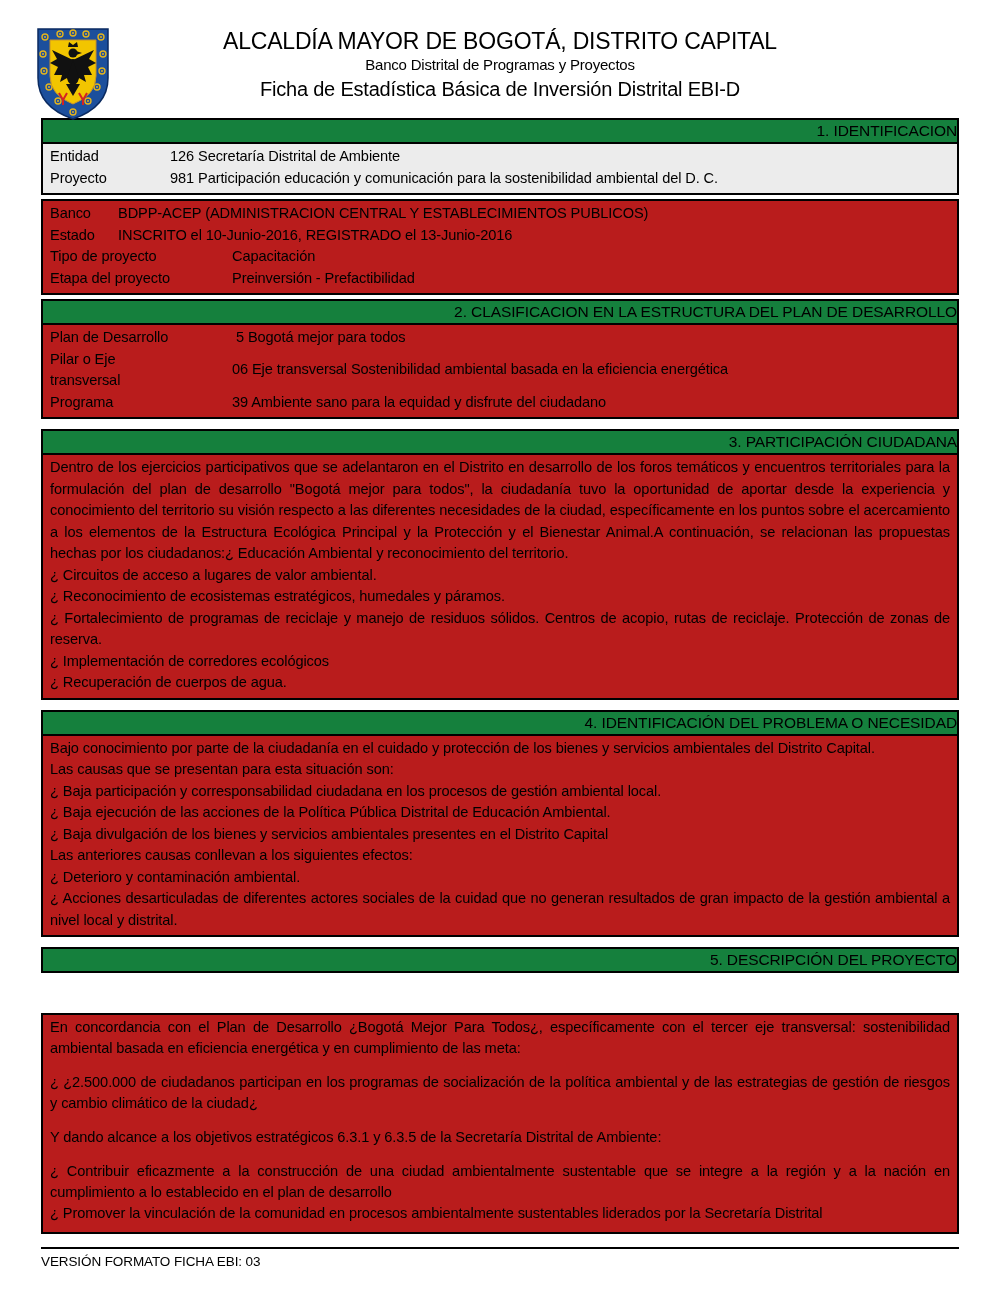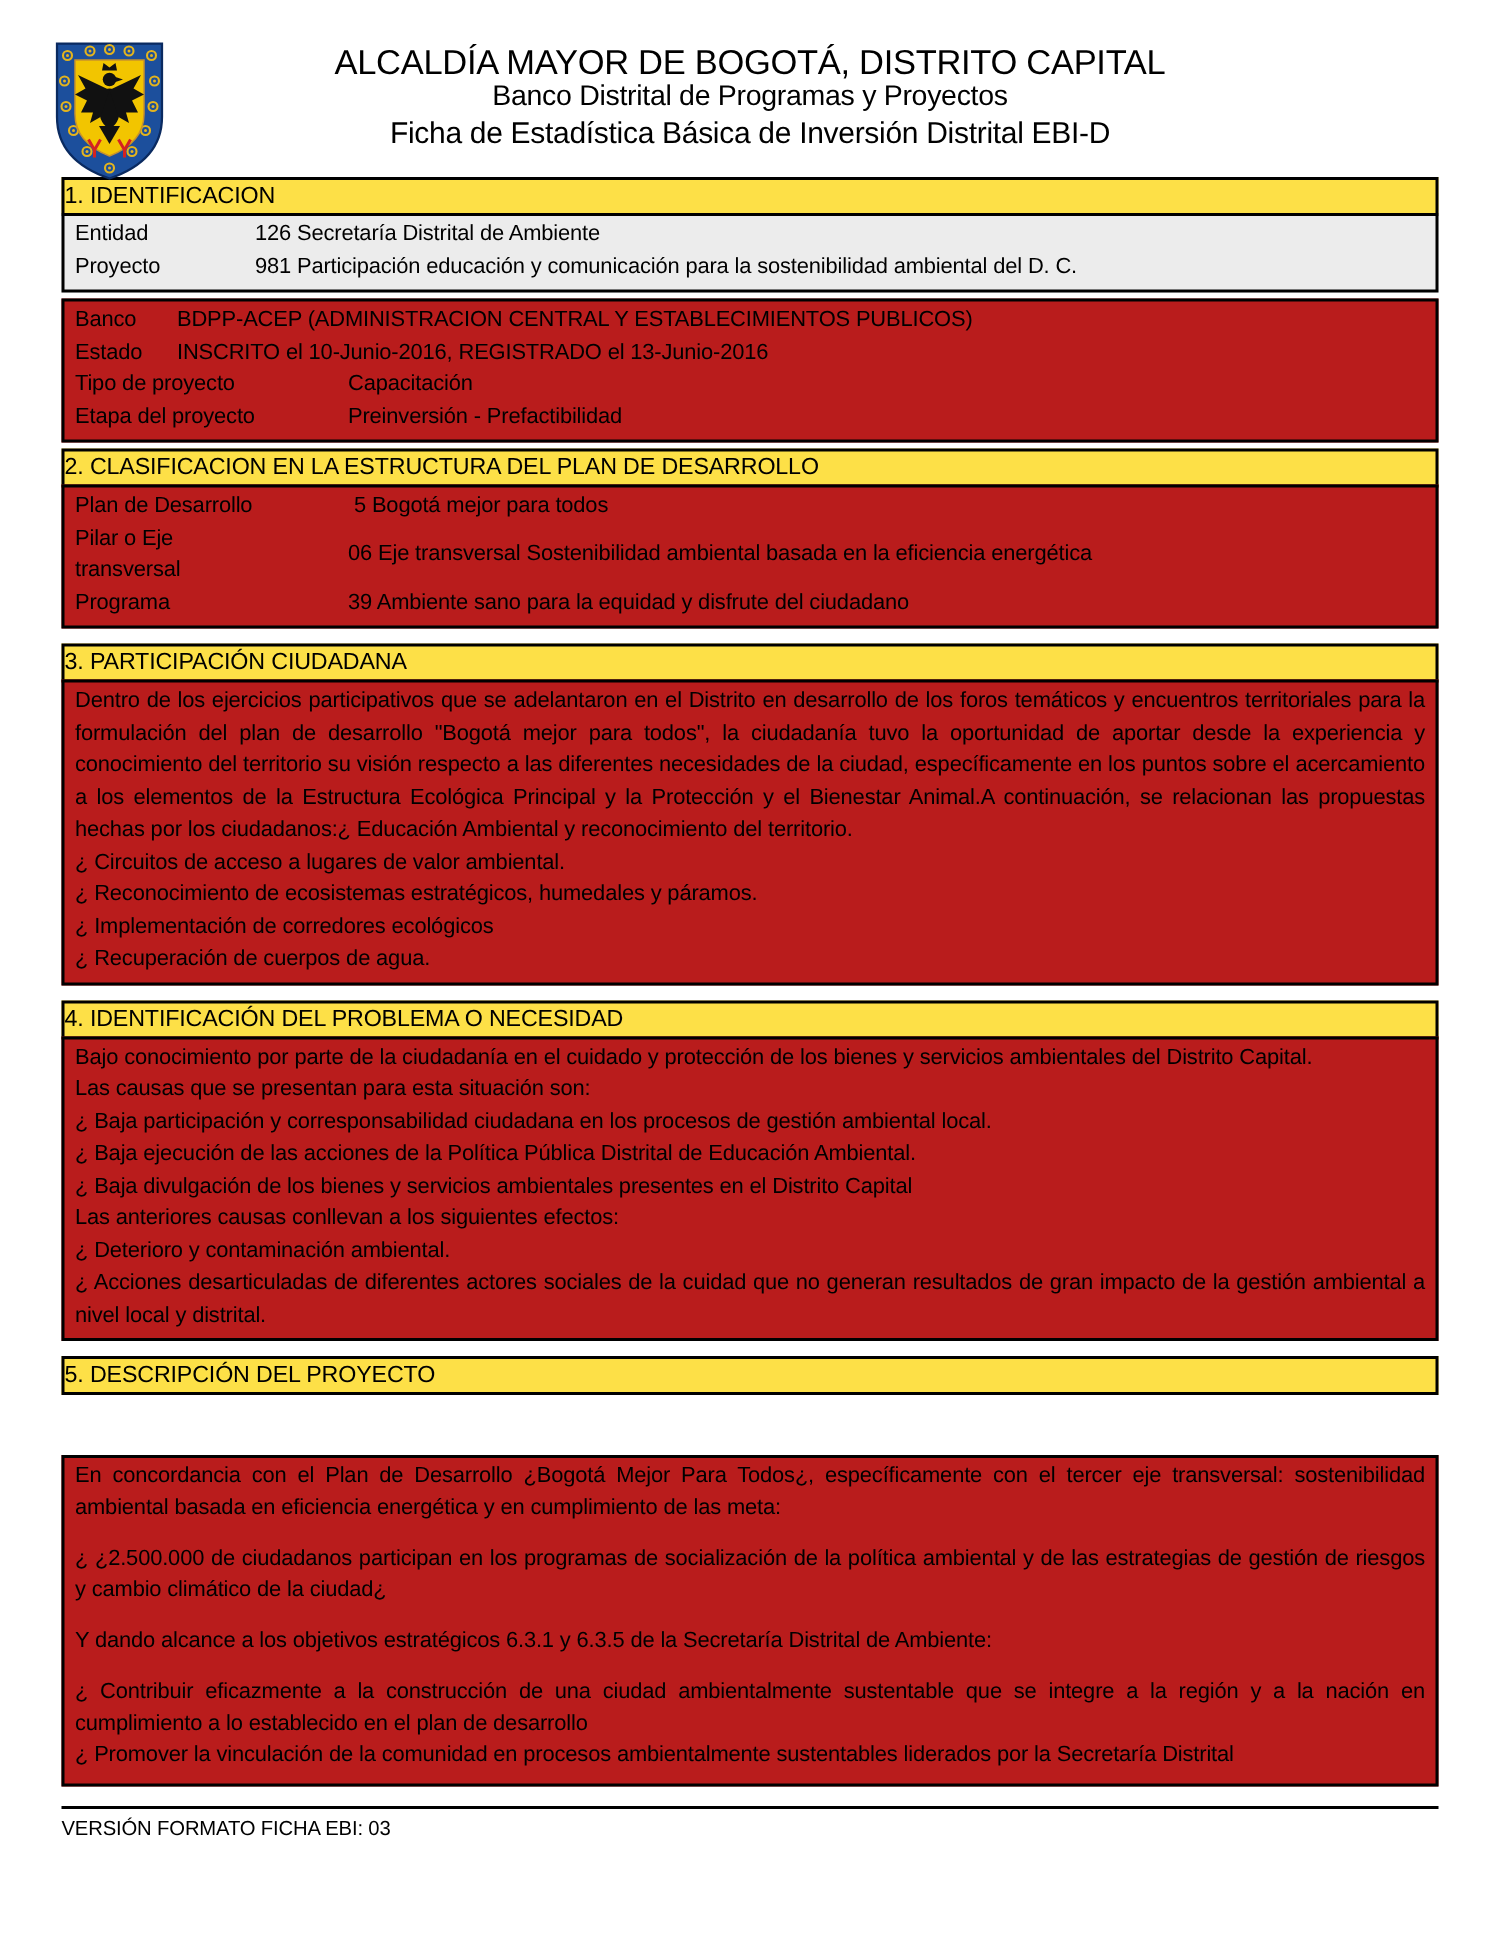--- a/index.html
+++ b/index.html
@@ -7,25 +7,25 @@
     width:1000px;height:1294px;overflow:hidden;background:#ffffff;color:#000;
     font-family:"Liberation Sans", sans-serif;
     -webkit-font-smoothing:antialiased;
   }
   .doc{padding:0 41px;}
   
   .hdr{position:relative;height:118px;}
   .crest{position:absolute;left:-7px;top:26px;}
   .hdr-titles{text-align:center;padding-top:28px;letter-spacing:-0.2px;}
   .t1{font-size:23px;line-height:26px;}
-  .t2{font-size:19px;line-height:22px;}
+  .t2{font-size:15px;line-height:22px;}
   .t3{font-size:20px;line-height:26px;}
   
   .sec-h{
-    border:2px solid #000;background:#fde047;text-align:left;
+    border:2px solid #000;background:#15803d;text-align:right;
     font-size:15.5px;line-height:19px;padding:1px 0 2px;
     letter-spacing:-0.1px;
   }
   .box{
     border:2px solid #000;margin-top:-2px;background:#b91c1c;
     padding:2px 7px 4px 7px;font-size:14.6px;line-height:21.5px;
     letter-spacing:-0.1px;
   }
   .box.gray{background:#ececec;}
   .gap4{margin-top:4px;}
@@ -157,20 +157,21 @@
       </div>
     </div>
   </div>
 
   <div class="sec gap10">
     <div class="sec-h">3. PARTICIPACIÓN CIUDADANA</div>
     <div class="box">
       <div class="para">Dentro de los ejercicios participativos que se adelantaron en el Distrito en desarrollo de los foros temáticos y encuentros territoriales para la formulación del plan de desarrollo "Bogotá mejor para todos", la ciudadanía tuvo la oportunidad de aportar desde la experiencia y conocimiento del territorio su visión respecto a las diferentes necesidades de la ciudad, específicamente en los puntos sobre el acercamiento a los elementos de la Estructura Ecológica Principal y la Protección y el Bienestar Animal.A continuación, se relacionan las propuestas hechas por los ciudadanos:¿ Educación Ambiental y reconocimiento del territorio.</div>
       <div class="para">¿ Circuitos de acceso a lugares de valor ambiental.</div>
       <div class="para">¿ Reconocimiento de ecosistemas estratégicos, humedales y páramos.</div>
+      <div class="para">¿ Fortalecimiento de programas de reciclaje y manejo de residuos sólidos. Centros de acopio, rutas de reciclaje. Protección de zonas de reserva.</div>
       <div class="para">¿ Implementación de corredores ecológicos</div>
       <div class="para">¿ Recuperación de cuerpos de agua.</div>
     </div>
   </div>
 
   <div class="sec gap10">
     <div class="sec-h">4. IDENTIFICACIÓN DEL PROBLEMA O NECESIDAD</div>
     <div class="box">
       <div class="para">Bajo conocimiento por parte de la ciudadanía en el cuidado y protección de los bienes y servicios ambientales del Distrito Capital.</div>
       <div class="para">Las causas que se presentan para esta situación son:</div>

